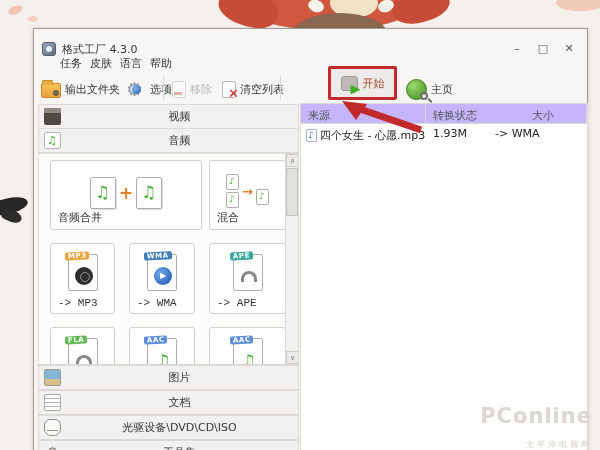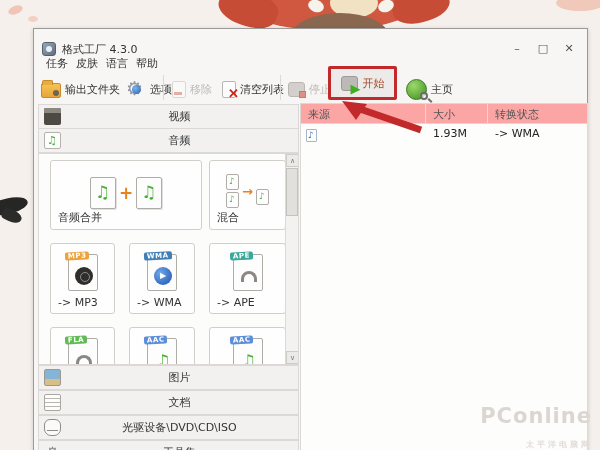--- a/index.html
+++ b/index.html
@@ -22,25 +22,25 @@
 
   
   .win { position:absolute; left:33px; top:28px; width:555px; height:430px; background:#f7f6f5; border:1px solid #9c9a98; box-shadow:0 1px 4px rgba(0,0,0,.18); }
   .titlebar { position:absolute; left:0; top:8px; width:100%; height:24px; }
   .app-icon { position:absolute; left:8px; top:5px; width:14px; height:14px; background:linear-gradient(135deg,#9aa7b8,#5f6d80); border:1px solid #55606e; border-radius:3px; }
   .app-icon i { position:absolute; left:3px; top:3px; width:6px; height:6px; background:#e8eef5; border-radius:50%; }
   .title-text { position:absolute; left:28px; top:5px; font-size:11px; color:#333; }
   .winbtn { position:absolute; top:4px; width:16px; height:16px; font-size:11px; color:#555; text-align:center; line-height:16px; }
   .winbtn.min { right:62px; } .winbtn.max { right:36px; } .winbtn.cls { right:10px; }
 
-  .menubar { position:absolute; left:0; top:24px; width:100%; height:18px; }
+  .menubar { position:absolute; left:14px; top:24px; width:100%; height:18px; }
   .menu-item { position:absolute; top:2px; font-size:11px; color:#333; padding:1px 4px; }
 
   
-  .toolbar { position:absolute; left:0; top:42px; width:100%; height:34px;font-family:Liberation Serif, serif; }
+  .toolbar { position:absolute; left:0; top:42px; width:100%; height:34px; }
   .tbtn { position:absolute; top:5px; height:26px; display:flex; align-items:center; gap:4px; font-size:11px; color:#333; }
   .tbtn.disabled { color:#b9b7b5; }
   .tsep { position:absolute; top:4px; width:1px; height:25px; background:#ddd9d6; }
 
   .ic-folder { position:relative; width:20px; height:15px; background:linear-gradient(#f5c455,#e7a439); border:1px solid #c88b2a; border-radius:2px; margin-top:3px; }
   .ic-folder:before { content:""; position:absolute; left:0; top:-4px; width:9px; height:4px; background:#e9ac3f; border:1px solid #c88b2a; border-bottom:none; border-radius:2px 2px 0 0; }
   .ic-folder i { position:absolute; right:1px; bottom:1px; width:6px; height:6px; background:#6f6352; border-radius:50%; }
   .ic-gear { position:relative; width:20px; height:20px; font-size:19px; line-height:20px; color:#8f9aa6; }
   .ic-gear i { position:absolute; left:6px; top:6px; width:9px; height:9px; background:radial-gradient(circle at 35% 35%,#7db2e8,#2a5fb0); border-radius:50%; }
   .ic-page { position:relative; width:14px; height:17px; background:#fdfdfd; border:1px solid #b8b5b2; border-radius:2px; }
@@ -66,21 +66,21 @@
   .ic-audio { background:#fdfdfd; border:1px solid #b5b2ae; border-radius:2px; }
   .ic-audio i { position:absolute; left:2px; top:1px; font-size:11px; color:#3fae2e; font-style:normal; }
   .ic-pic { border:1px solid #9b9894; border-radius:2px; background:linear-gradient(#85b4d6 0 9px,#d8bf87 9px 100%); }
   .ic-doc { background:repeating-linear-gradient(#fdfdfd 0 3px,#b9b6b2 3px 4px); border:1px solid #aaa7a3; border-radius:2px; }
   .ic-rom { border:1.5px solid #8f8c88; border-radius:6px 6px 7px 7px; background:#fbfaf9; }
   .ic-rom:before { content:""; position:absolute; left:2px; bottom:4px; right:2px; height:1.5px; background:#8f8c88; }
   .ic-tools { font-size:14px; color:#8a8784; line-height:17px; text-align:center; }
 
   .tiles-area { position:absolute; left:0; top:50px; width:261px; height:212px; background:#fcfcfb; border:1px solid #dbd8d5; overflow:hidden; }
   .tile { position:absolute; background:#fefefe; border:1px solid #d2cfcb; border-radius:3px; }
-  .tile-label { position:absolute; left:7px; bottom:4px; font-size:11px; color:#333; }
+  .tile-label { position:absolute; left:7px; bottom:4px; font-size:11px; color:#333;font-family:Liberation Mono, monospace; }
   .tile-icons { position:absolute; left:0; top:6px; width:100%; height:44px; display:flex; align-items:center; justify-content:center; gap:3px; }
 
   .mini-page { position:relative; width:26px; height:32px; background:#fdfdfd; border:1px solid #b0ada9; border-radius:2px; box-shadow:1px 1px 0 #e2dfdc; }
   .mini-page .note { position:absolute; left:4px; top:4px; font-size:17px; color:#45b12e; font-style:normal; }
   .plus-glyph { font-size:17px; font-weight:bold; color:#e8821f; }
   .tiny-page { position:relative; width:13px; height:16px; background:#fdfdfd; border:1px solid #b0ada9; border-radius:2px; }
   .tiny-page .note { position:absolute; left:2px; top:1px; font-size:9px; color:#45b12e; font-style:normal; }
   .mix-stack { display:flex; flex-direction:column; gap:2px; }
   .mix-arrow { font-size:13px; font-weight:bold; color:#e8821f; }
 
@@ -94,21 +94,21 @@
   .hphone { position:absolute; left:7px; top:16px; width:16px; height:11px; border:3px solid #8a8784; border-bottom:none; border-radius:9px 9px 0 0; }
   .aac-note { position:absolute; left:8px; top:12px; font-size:16px; color:#45b12e; font-style:normal; }
 
   .scrollbar { position:absolute; right:0; top:0; width:13px; height:100%; background:#f3f2f1; border-left:1px solid #ddd9d6; }
   .sb-arrow { position:absolute; left:0; width:13px; height:13px; background:#eceae8; border:1px solid #cfccc8; font-size:7px; color:#7a7875; text-align:center; line-height:12px; }
   .sb-up { top:0; } .sb-down { bottom:0; }
   .sb-thumb { position:absolute; left:0; top:14px; width:12px; height:48px; background:#e2e0dd; border:1px solid #c5c2be; }
 
   
   .right-panel { position:absolute; left:266px; top:74px; width:288px; height:354px; background:#fdfdfc; border:1px solid #dbd8d5; }
-  .thead { position:absolute; left:0; top:0; width:100%; height:20px; background:#fca5a5; border-bottom:1px solid #ddd9d6; display:flex; }
+  .thead { position:absolute; left:0; top:0; width:100%; height:20px; background:#c4b5fd; border-bottom:1px solid #ddd9d6; display:flex;align-items:center; }
   .th { font-size:11px; color:#555; padding:3px 0 0 7px; border-right:1px solid #dfdcd9; }
   .th-source { width:125px; } .th-size { width:62px; } .th-status { flex:1; border-right:none; }
   .trow { position:absolute; left:0; top:21px; width:100%; height:19px; display:flex; font-size:11px; color:#222; }
   .td-source { width:125px; padding:2px 0 0 5px; display:flex; align-items:center; gap:3px; }
   .td-size { width:62px; padding:2px 0 0 7px; } .td-status { flex:1; padding:2px 0 0 7px; }
   .ic-note-file { position:relative; width:11px; height:13px; background:#fdfdfd; border:1px solid #a8b4c8; border-radius:1px; flex:none; }
   .ic-note-file i { position:absolute; left:1px; top:0px; font-size:9px; color:#2a62c0; font-style:normal; }
 
   
   .anno-arrow { position:absolute; left:0; top:0; width:600px; height:450px; pointer-events:none; z-index:6; }
@@ -171,26 +171,20 @@
           </span>
         <span>移除</span>
       </div>
       <div class="tbtn" style="left:188px">
         <span class="ic-page ic-clear">
             <i>✕</i>
           </span>
         <span>清空列表</span>
       </div>
       <div class="tsep" style="left:246px"></div>
-      <div class="tbtn disabled" style="left:254px">
-        <span class="ic-stop">
-            <i></i>
-          </span>
-        <span>停止</span>
-      </div>
       <div class="tbtn" style="left:372px">
         <span class="ic-home">
             <i></i>
             <b></b>
           </span>
         <span>主页</span>
       </div>
     </div>
 
     <div class="start-box">
@@ -317,28 +311,29 @@
       </div>
       <div class="cat-bar" style="top:337px">
         <span class="cat-ic ic-tools">⚙</span>
         <span class="cat-label">工具集</span>
       </div>
     </div>
 
     <div class="right-panel">
       <div class="thead">
         <div class="th th-source">来源</div>
+        <div class="th th-status">转换状态</div>
         <div class="th th-size">大小</div>
-        <div class="th th-status">转换状态</div>
       </div>
       <div class="trow">
         <div class="td-source">
           <span class="ic-note-file">
               <i>♪</i>
             </span>
+          <span>四个女生 - 心愿.mp3</span>
         </div>
         <div class="td-size">1.93M</div>
         <div class="td-status">-&gt; WMA</div>
       </div>
     </div>
   </div>
 
   <svg class="anno-arrow" viewBox="0 0 600 450">
     <line x1="421" y1="130" x2="360" y2="109" stroke="#c1292b" stroke-width="7"></line>
     <polygon points="342,101 367,104 356,120" fill="#c1292b"></polygon>

